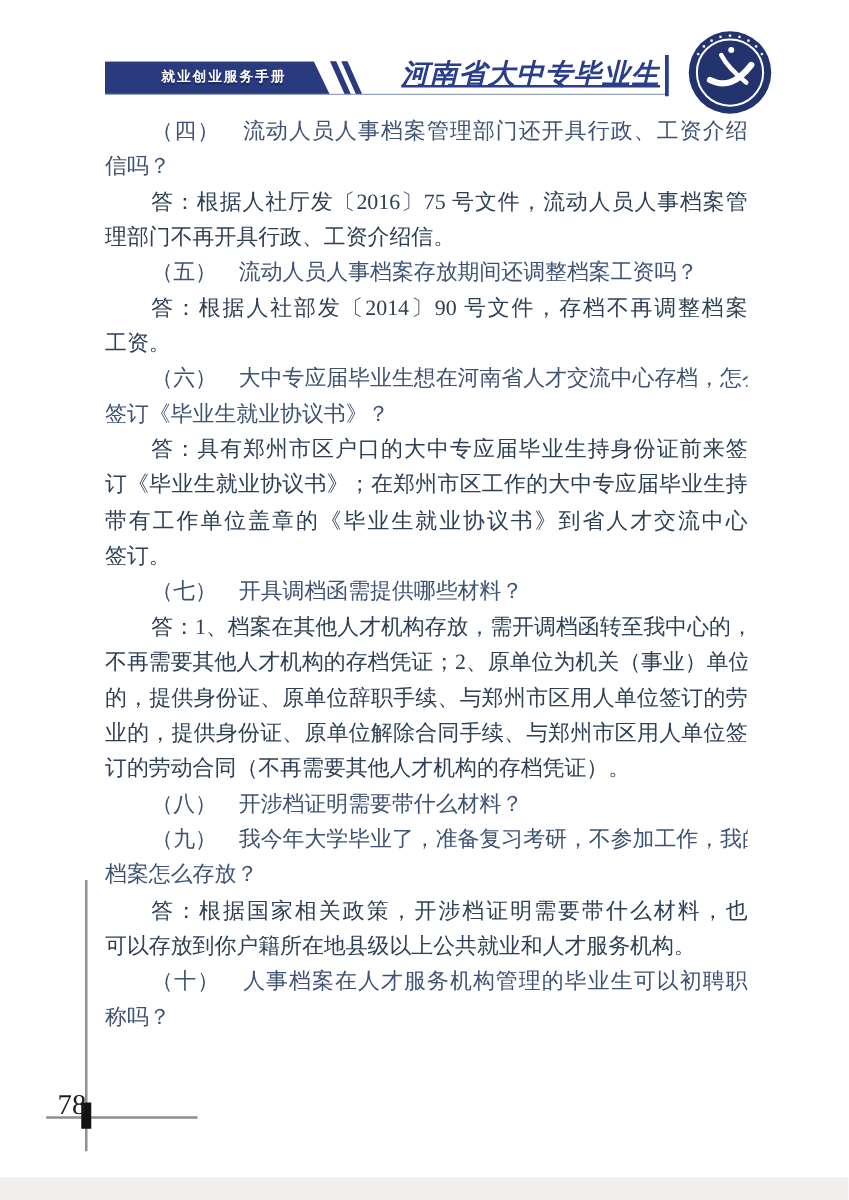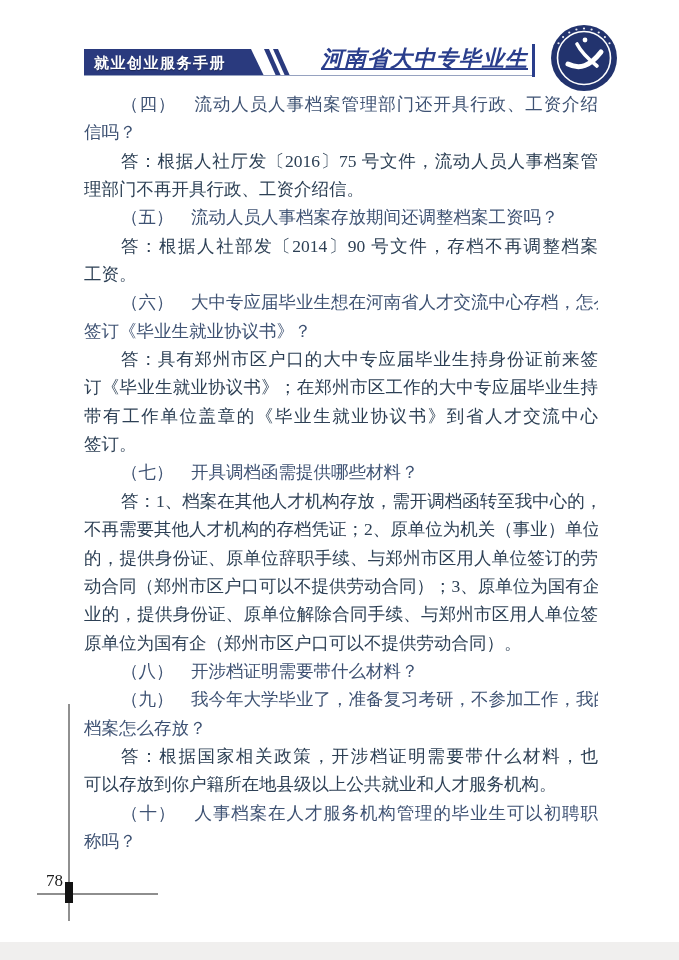--- a/index.html
+++ b/index.html
@@ -3,22 +3,22 @@
 <meta charset="utf-8">
 <style>
   html,body{margin:0;padding:0;background:#ffffff;}
   .page{position:relative;width:679px;height:960px;background:#ffffff;overflow:hidden;
         font-family:"Liberation Serif",serif;}
 
   
   .banner{position:absolute;left:84px;top:49px;width:180px;height:27px;
           background:#2a3a7e;clip-path:polygon(0 0,calc(100% - 13px) 0,100% 100%,0 100%);
           color:#ffffff;font-family:"Liberation Sans",sans-serif;font-weight:bold;
-          font-size:15px;line-height:27px;padding-left:10px;box-sizing:border-box;
-          letter-spacing:1.5px;text-shadow:0 1px 1px rgba(0,0,0,.35);}
+          font-size:11px;line-height:27px;padding-left:10px;box-sizing:border-box;
+          letter-spacing:1.5px;text-shadow:0 1px 1px rgba(0,0,0,.35);text-align:center;}
   .stripe{position:absolute;top:49px;width:4.5px;height:27px;background:#2a3a7e;
           transform:skewX(24deg);}
   .stripe.s1{left:270px;}
   .stripe.s2{left:279px;}
   .header-rule{position:absolute;left:84px;top:74.5px;width:448px;height:1.6px;
           background:#96a2c0;}
   .masthead{position:absolute;left:300px;top:42px;width:228px;height:34px;
           text-align:right;font-style:italic;font-weight:bold;font-size:22px;
           line-height:34px;color:#2a3e8c;letter-spacing:1px;
           font-family:"Liberation Serif",serif;text-decoration:underline;}
@@ -29,21 +29,21 @@
   
   .text-block{position:absolute;left:84px;top:90px;width:514px;}
   .line{height:28.35px;line-height:28.35px;font-size:17.5px;white-space:nowrap;
         overflow:hidden;}
   .line.just{text-align:justify;text-align-last:justify;}
   .line.ind{text-indent:37px;}
   .line.q{color:#3e5273;}
   .line.a{color:#2d4055;}
 
   
-  .pageno{position:absolute;left:46px;top:871px;width:22px;font-size:17px;
+  .pageno{position:absolute;left:46px;top:871px;width:22px;font-size:23px;
           color:#1c1c1c;text-align:left;font-family:"Liberation Serif",serif;}
   .crop-vline{position:absolute;left:68px;top:704px;width:2px;height:217px;background:#909090;}
   .crop-hline{position:absolute;left:37px;top:893px;width:121px;height:2px;background:#8e8e8e;}
   .crop-block{position:absolute;left:65px;top:882px;width:8px;height:21px;background:#121212;}
   .bottom-band{position:absolute;left:0;top:942px;width:679px;height:18px;background:#f0efee;}
 </style>
 </head>
 <body>
 
 <div class="page">
@@ -89,23 +89,22 @@
       <div class="line q ind just">（六）　大中专应届毕业生想在河南省人才交流中心存档，怎么</div>
       <div class="line q">签订《毕业生就业协议书》？</div>
       <div class="line a ind just">答：具有郑州市区户口的大中专应届毕业生持身份证前来签</div>
       <div class="line a just">订《毕业生就业协议书》；在郑州市区工作的大中专应届毕业生持</div>
       <div class="line a just">带有工作单位盖章的《毕业生就业协议书》到省人才交流中心</div>
       <div class="line a">签订。</div>
       <div class="line q ind">（七）　开具调档函需提供哪些材料？</div>
       <div class="line a ind just">答：1、档案在其他人才机构存放，需开调档函转至我中心的，</div>
       <div class="line a just">不再需要其他人才机构的存档凭证；2、原单位为机关（事业）单位</div>
       <div class="line a just">的，提供身份证、原单位辞职手续、与郑州市区用人单位签订的劳</div>
-      <div class="line a just">动合同（郑州市区户口可以不提供劳动合同）；3、原单位为国有企</div>
       <div class="line a just">业的，提供身份证、原单位解除合同手续、与郑州市区用人单位签</div>
-      <div class="line a">原单位为国有企（郑州市区户口可以不提供劳动合同）。</div>
+      <div class="line a">订的劳动合同（不再需要其他人才机构的存档凭证）。</div>
       <div class="line q ind">（八）　开涉档证明需要带什么材料？</div>
       <div class="line q ind just">（九）　我今年大学毕业了，准备复习考研，不参加工作，我的</div>
       <div class="line q">档案怎么存放？</div>
       <div class="line a ind just">答：根据国家相关政策，开涉档证明需要带什么材料，也</div>
       <div class="line a">可以存放到你户籍所在地县级以上公共就业和人才服务机构。</div>
       <div class="line q ind just">（十）　人事档案在人才服务机构管理的毕业生可以初聘职</div>
       <div class="line q">称吗？</div>
     </div>
 
   <div class="crop-vline"></div>

